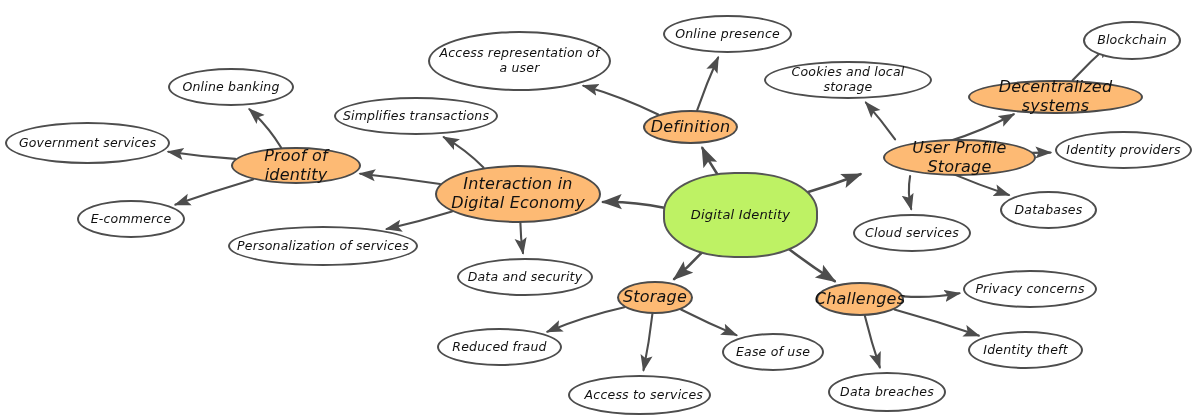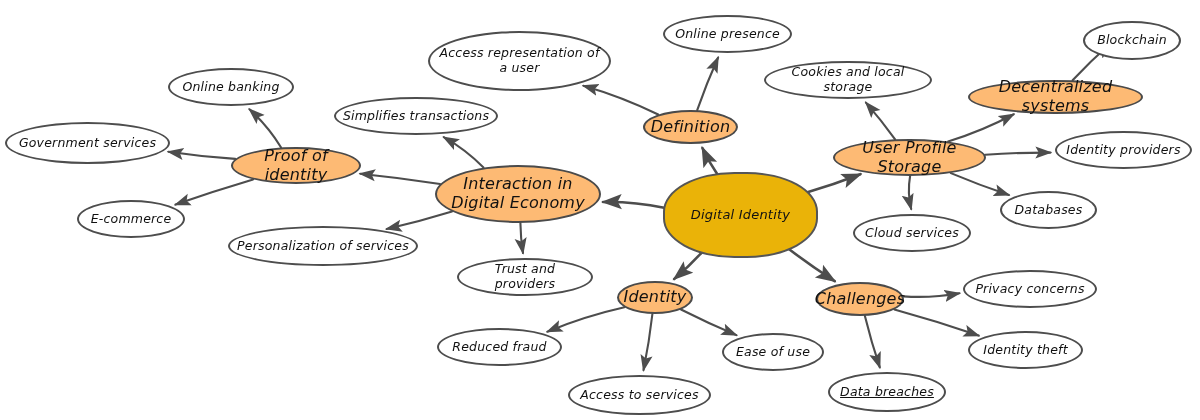--- a/index.html
+++ b/index.html
@@ -5,21 +5,21 @@
   html,body{margin:0;padding:0;background:#ffffff;}
   #canvas{position:relative;width:1200px;height:420px;overflow:hidden;background:#ffffff;
           font-family:"DejaVu Sans",sans-serif;}
   svg#edges{position:absolute;left:0;top:0;width:1200px;height:420px;}
   .node{position:absolute;display:flex;align-items:center;justify-content:center;
         box-sizing:border-box;text-align:center;line-height:1.18;color:#111111;
         border-radius:50%/50%;}
   .node span{display:block;padding:0 6px;letter-spacing:.2px;}
   .leaf{background:#ffffff;border:2.1px solid #4d4d4d;font-size:12.5px;}
   .branch{background:#fdba74;border:2.1px solid #4a4a4a;font-size:16px;}
-  .root{background:#eab308;border:2.3px solid #555555;font-size:13px;
+  .root{background:#bef264;border:2.3px solid #555555;font-size:13px;
         border-radius:46%/46%;}
   .node span{font-family:"DejaVu Sans",sans-serif;font-style:italic;font-weight:400;}
 </style>
 </head>
 <body>
 
 <div id="canvas">
   <svg id="edges" xmlns="http://www.w3.org/2000/svg">
     <defs>
       <marker id="ah" markerWidth="9" markerHeight="9" refX="7.2" refY="3.1" orient="auto" markerUnits="strokeWidth">
@@ -61,21 +61,21 @@
       </div>
       <div class="node branch" style="left: 643px; top: 110px; width: 95px; height: 34px;">
         <span>Definition</span>
       </div>
       <div class="node leaf" style="left: 428px; top: 31px; width: 183px; height: 60px;">
         <span>Access representation of a user</span>
       </div>
       <div class="node leaf" style="left: 663px; top: 15px; width: 129px; height: 38px;">
         <span>Online presence</span>
       </div>
-      <div class="node branch" style="left: 833px; top: 139px; width: 153px; height: 37px;">
+      <div class="node branch" style="left: 883px; top: 139px; width: 153px; height: 37px;">
         <span>User Profile Storage</span>
       </div>
       <div class="node leaf" style="left: 764px; top: 61px; width: 168px; height: 38px;">
         <span>Cookies and local storage</span>
       </div>
       <div class="node branch" style="left: 968px; top: 80px; width: 175px; height: 34px;">
         <span>Decentralized systems</span>
       </div>
       <div class="node leaf" style="left: 1083px; top: 21px; width: 98px; height: 39px; text-align: right;">
         <span>Blockchain</span>
@@ -104,40 +104,40 @@
       <div class="node leaf" style="left: 77px; top: 200px; width: 108px; height: 38px; justify-content: center;">
         <span>E-commerce</span>
       </div>
       <div class="node leaf" style="left: 334px; top: 97px; width: 164px; height: 38px;">
         <span>Simplifies transactions</span>
       </div>
       <div class="node leaf" style="left: 228px; top: 226px; width: 190px; height: 40px;">
         <span>Personalization of services</span>
       </div>
       <div class="node leaf" style="left: 457px; top: 258px; width: 136px; height: 38px;">
-        <span>Trust and providers</span>
+        <span>Data and security</span>
       </div>
       <div class="node branch" style="left: 617px; top: 281px; width: 76px; height: 33px;">
-        <span>Identity</span>
+        <span>Storage</span>
       </div>
       <div class="node leaf" style="left: 437px; top: 328px; width: 125px; height: 38px;">
         <span>Reduced fraud</span>
       </div>
-      <div class="node leaf" style="left: 568px; top: 375px; width: 143px; height: 40px;">
+      <div class="node leaf" style="left: 568px; top: 375px; width: 143px; height: 40px; justify-content: flex-end;">
         <span>Access to services</span>
       </div>
       <div class="node leaf" style="left: 722px; top: 333px; width: 102px; height: 38px;">
         <span>Ease of use</span>
       </div>
       <div class="node branch" style="left: 816px; top: 282px; width: 88px; height: 34px;">
         <span>Challenges</span>
       </div>
       <div class="node leaf" style="left: 963px; top: 270px; width: 134px; height: 38px;">
         <span>Privacy concerns</span>
       </div>
       <div class="node leaf" style="left: 968px; top: 331px; width: 115px; height: 38px;">
         <span>Identity theft</span>
       </div>
-      <div class="node leaf" style="left: 828px; top: 372px; width: 118px; height: 40px; text-decoration: underline;">
+      <div class="node leaf" style="left: 828px; top: 372px; width: 118px; height: 40px;">
         <span>Data breaches</span>
       </div>
     </div>
 </div>
 
 </body></html>

